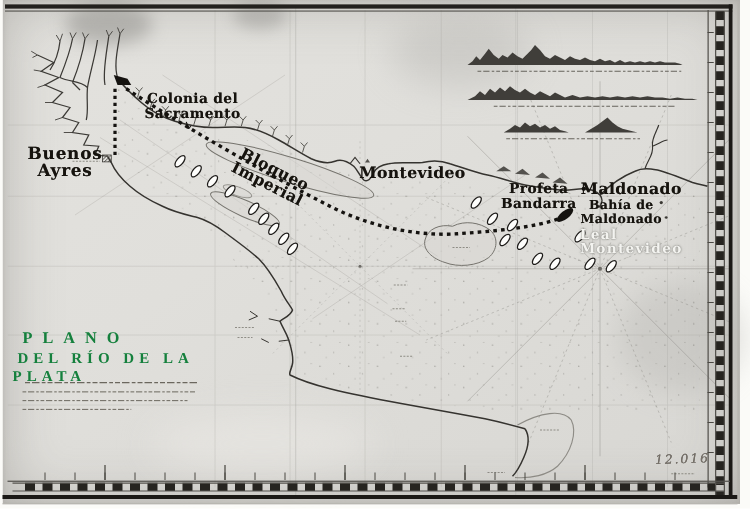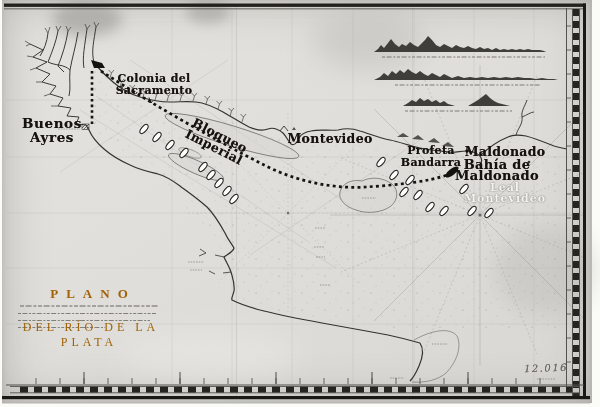--- a/index.html
+++ b/index.html
@@ -16,28 +16,28 @@
   .st-e{left:120px;top:330px;width:180px;height:50px;background:#eceae6;filter:blur(14px);opacity:.5;}
   .fold{position:absolute;top:4px;height:394px;width:1px;background:#aaa8a3;opacity:.35;}
   svg{position:absolute;left:0;top:0;}
   .lbl{position:absolute;transform:translate(-50%,-50%);color:#16130e;font-weight:bold;
        text-align:center;white-space:nowrap;letter-spacing:.3px;
        text-shadow:0 0 .5px rgba(10,8,5,.55);}
   .lbl .l2{display:block;}
   .f13{font-size:13.5px;letter-spacing:.6px;line-height:14px;}
   .f12{font-size:12.5px;line-height:13px;}
   .f11{font-size:11px;line-height:12px;}
-  .f10{font-size:13px;line-height:11px;}
+  .f10{font-size:10px;line-height:11px;}
   .rot{transform:translate(-50%,-50%) rotate(27deg);}
-  .titleblock{position:absolute;left:10px;top:286px;width:158px;text-align:center;
-       color:#a16207;font-family:"Liberation Serif",serif;}
+  .titleblock{position:absolute;left:10px;top:262px;width:158px;text-align:left;
+       color:#15803d;font-family:"Liberation Serif",serif;}
   .titleblock .t1{font-size:13px;letter-spacing:8px;font-weight:600;text-indent:8px;}
-  .titleblock .t2{font-size:12px;letter-spacing:4px;font-weight:400;margin-top:18px;text-indent:4px;}
+  .titleblock .t2{font-size:12px;letter-spacing:4px;font-weight:700;margin-top:1px;text-indent:4px;}
   .watermark{position:absolute;left:505px;top:193px;transform:translate(-50%,-50%);
-       text-align:center;color:rgba(252,252,249,.93);font-weight:bold;
+       color:rgba(252,252,249,.93);font-weight:bold;
        font-size:11px;line-height:11px;letter-spacing:1px;
        text-shadow:0 0 2px rgba(130,130,124,.8),0 0 1px rgba(120,120,115,.9);}
   .sheetnum{position:absolute;left:546px;top:368px;transform:translate(-50%,-50%) rotate(-2deg);
        color:#767068;font-size:10px;letter-spacing:1.5px;font-style:italic;font-weight:normal;}
 </style>
 </head>
 <body>
 
 <div class="stage">
   <div class="paper"></div>

